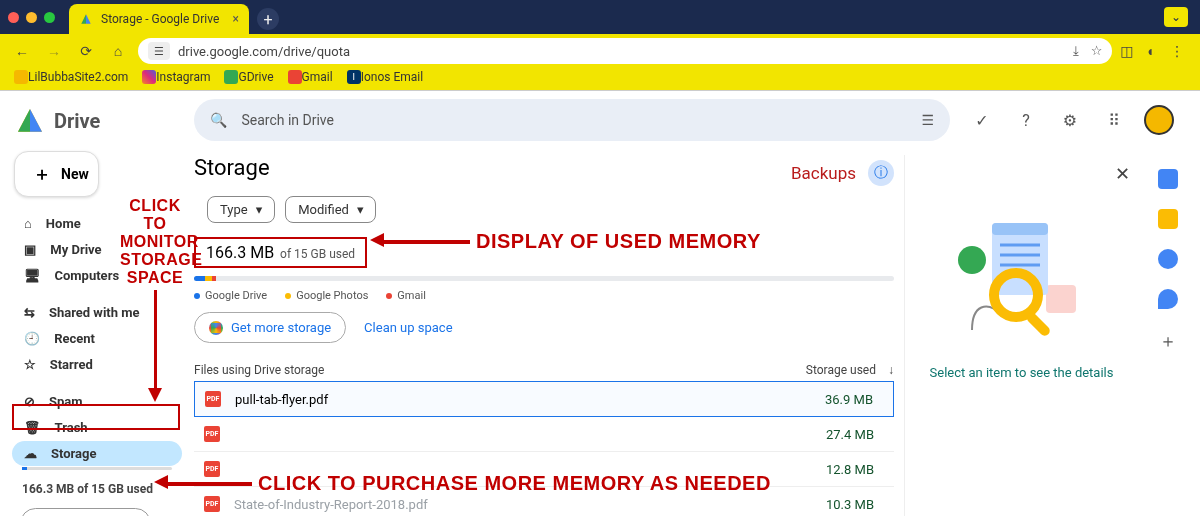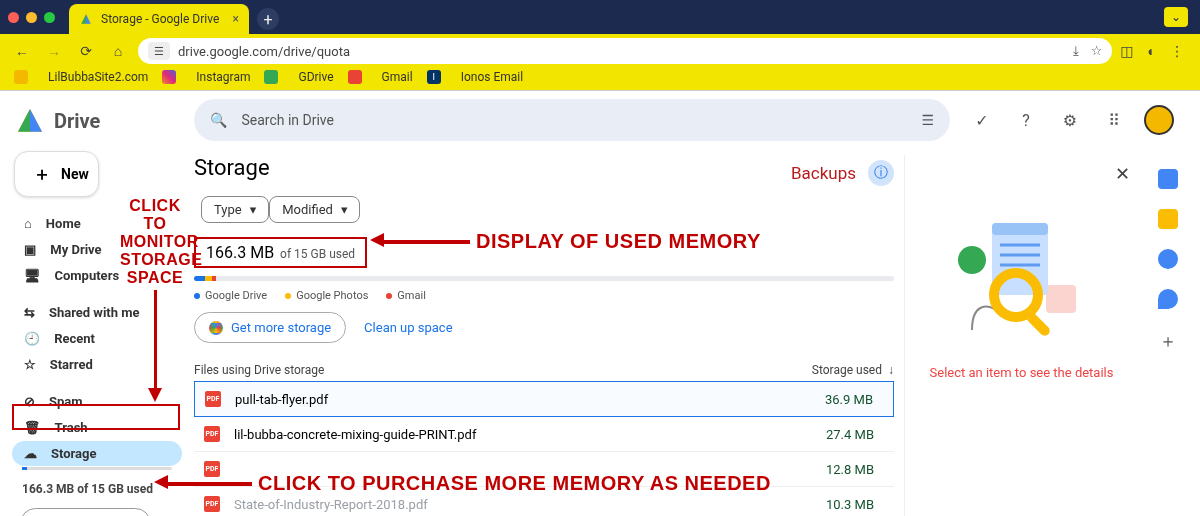--- a/index.html
+++ b/index.html
@@ -18,21 +18,21 @@
   .chrome-top .sp { flex:1; }
   .macbtn { width:24px; height:20px; background:#f2e500; border-radius:4px; margin-right:4px; display:flex; align-items:center; justify-content:center; color:#1b2a4e; font-size:12px;}
   .yellow-band { background: #f2e500; }
   .toolbar { height: 34px; display:flex; align-items:center; padding:0 10px; gap:8px; font-size:14px; color:#333; }
   .tool-icon { width:24px; height:24px; display:flex; align-items:center; justify-content:center; color:#444; }
   .url-bar { flex:1; background:#fff; border-radius:16px; height:26px; display:flex; align-items:center; padding:0 10px; gap:8px; font-size:13px; color:#444; }
   .url-bar .lock { width:22px; height:18px; border-radius:4px; background:#eee; display:flex; align-items:center; justify-content:center; font-size:11px;}
   .url-right { margin-left:auto; display:flex; gap:12px; color:#555;}
   .toolbar-right { display:flex; gap:14px; align-items:center; padding-right:6px; color:#444;}
   .bookmarks { height:22px; display:flex; align-items:center; gap:14px; padding:0 14px 4px 14px; font-size:12px; color:#333;}
-  .bm { display:flex; align-items:center; gap:20px; }
+  .bm { display:flex; align-items:center; gap:0; }
   .bm .sq { width:14px; height:14px; border-radius:3px; }
   .thin-line { height:1px; background:#ccc; }
 
   
   .app { display:flex; height: calc(516px - 34px - 34px - 22px - 1px); }
   .leftcol { width: 194px; padding: 10px 8px; position:relative;font-weight:bold; }
   .drive-brand { display:flex; align-items:center; gap:8px; padding:4px 8px 14px 6px; font-size:20px; color:#555;}
   .new-btn { display:flex; align-items:center; gap:10px; background:#fff; border:1px solid #ddd; border-radius:14px; padding:10px 18px; width:85px; font-size:14px; box-shadow:0 1px 3px rgba(0,0,0,.15); margin-bottom:14px; margin-left:6px;}
   .nav-item { display:flex; align-items:center; gap:14px; padding:5px 12px; font-size:13px; color:#333; border-radius:14px; margin:1px 4px;}
   .nav-item.sel { background:#c2e7ff; }
@@ -48,45 +48,45 @@
   .search-box .flt { margin-left:auto; }
   .hdr-icons { display:flex; gap:16px; color:#555; align-items:center;}
   .hdr-icons .circ { width:28px; height:28px; border-radius:50%; display:flex; align-items:center; justify-content:center;}
   .avatar { width:30px; height:30px; border-radius:50%; background:#f5b800; border:2px solid #333;}
   .content-row { display:flex; gap:10px; flex:1; min-height:0;}
   .main-pane { width: 700px; }
   .title { font-size:22px; margin-bottom:10px;}
   .title-row { display:flex; align-items:center; }
   .backups { margin-left:auto; color:#b91c1c; font-size:17px; }
   .info-badge { width:26px; height:26px; border-radius:50%; background:#d2e3fc; color:#1b73e8; display:flex; align-items:center; justify-content:center; margin-left:12px; font-size:14px;}
-  .chips { display:flex; margin:6px 0 14px 7px;}
+  .chips { display:flex; gap:10px; margin:6px 0 14px 13px;}
   .chip { border:1px solid #888; border-radius:8px; padding:5px 12px; font-size:13px; display:flex; align-items:center; gap:8px; color:#333;}
   .used-box { border:2px solid #c00000; display:inline-flex; align-items:baseline; padding:4px 10px; gap:6px;}
   .used-big { font-size:16px;text-align:right; }
   .used-sm { font-size:12px; color:#555; }
   .multi-bar { height:5px; border-radius:3px; display:flex; margin:8px 0; width:100%; background:#e8eaed; overflow:hidden;}
   .multi-bar span { display:block; height:100%; }
   .legend { display:flex; gap:18px; font-size:11px; color:#555; margin-bottom:10px;}
   .legend div { display:flex; align-items:center; gap:5px;}
   .dot { width:6px; height:6px; border-radius:50%; }
   .actions { display:flex; gap:18px; align-items:center; margin-bottom:16px;}
   .get-more { border:1px solid #aaa; border-radius:18px; padding:7px 14px; color:#1b73e8; font-size:13px; display:flex; align-items:center; gap:8px;}
   .clean { color:#1b73e8; font-size:13px;}
   .list-hdr { display:flex; font-size:12px; color:#444; padding:4px 0;}
-  .list-hdr .c2 { margin-left:auto; display:flex; align-items:center; gap:6px;}
+  .list-hdr .c2 { margin-left:auto; display:flex; align-items:center; gap:12px;}
   .file-row { display:flex; align-items:center; padding:9px 10px; font-size:13px; border-bottom:1px solid #eee;}
   .file-row.sel { border:1px solid #1b73e8; background:#f8fbff; }
   .fico { width:16px; height:16px; background:#ea4335; border-radius:2px; margin-right:14px; color:#fff; font-size:7px; font-weight:bold; display:flex; align-items:center; justify-content:center;}
   .fsize { margin-left:auto; color:#14532d; padding-right:10px;}
   .dim { color:#9aa0a6; }
 
   .right-pane { flex:1; border-left:1px solid #eee; padding:10px; position:relative;}
   .close-x { position:absolute; top:8px; right:8px; font-size:18px; color:#444;}
   .illus { width:140px; height:130px; margin:50px auto 20px auto; display:block;}
-  .sel-msg { text-align:center; font-size:13px; color:#ef4444;}
+  .sel-msg { text-align:center; font-size:13px; color:#0f766e;}
 
   
   .rail { width:40px; display:flex; flex-direction:column; align-items:center; gap:20px; padding-top:14px; color:#555;}
   .rail .ic { width:20px; height:20px; border-radius:4px; }
 
   
   .anno { position:absolute; font-family: Impact, 'Arial Black', sans-serif; font-weight:bold; color:#c00000; letter-spacing:.5px; pointer-events:none; z-index:50;}
   .anno-line { position:absolute; background:#c00000; z-index:49;}
   .arrow-head-l { position:absolute; border-top:7px solid transparent; border-bottom:7px solid transparent; border-right:14px solid #c00000; z-index:49;}
   .arrow-head-d { position:absolute; border-left:7px solid transparent; border-right:7px solid transparent; border-top:14px solid #c00000; z-index:49;}
@@ -290,21 +290,20 @@
             </span>
         </div>
         <div id="file-list">
             <div class="file-row sel">
               <div class="fico">PDF</div>
               <span>pull-tab-flyer.pdf</span>
               <span class="fsize">36.9 MB</span>
             </div>
             <div class="file-row">
               <div class="fico">PDF</div>
-              <span>lil-bubba-concrete-mixing-guide-PRINT.pdf</span>
               <span class="fsize">27.4 MB</span>
             </div>
             <div class="file-row">
               <div class="fico">PDF</div>
               <span class="fsize">12.8 MB</span>
             </div>
             <div class="file-row">
               <div class="fico">PDF</div>
               <span class="dim">State-of-Industry-Report-2018.pdf</span>
               <span class="fsize">10.3 MB</span>

